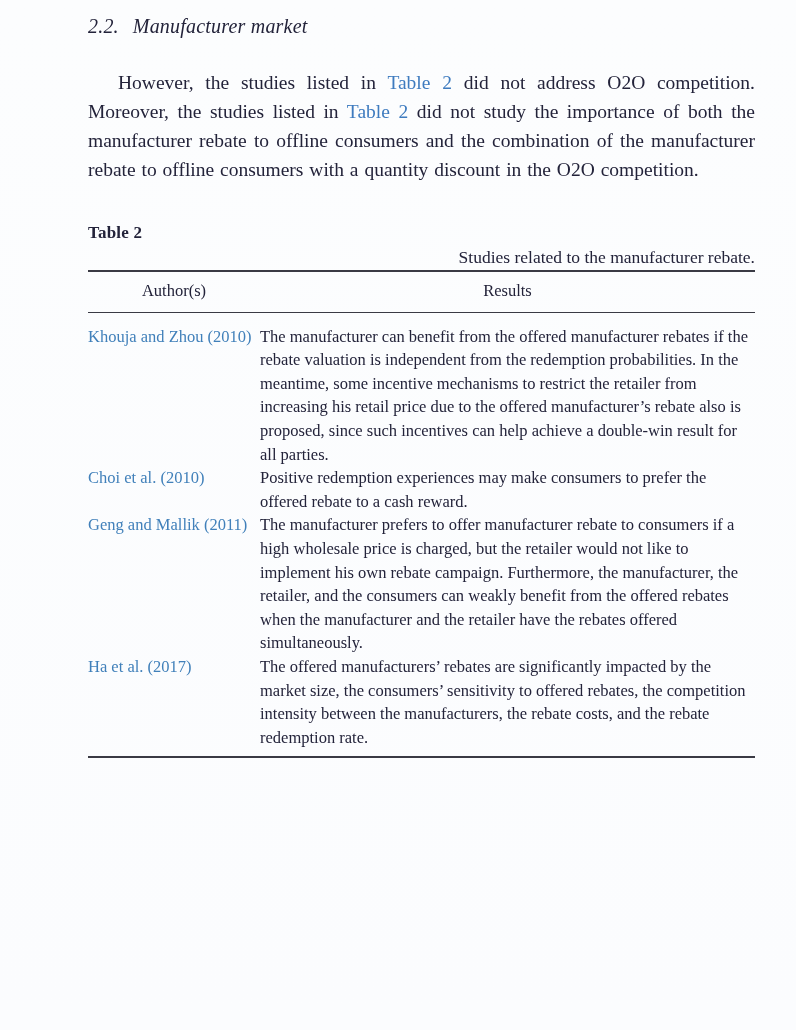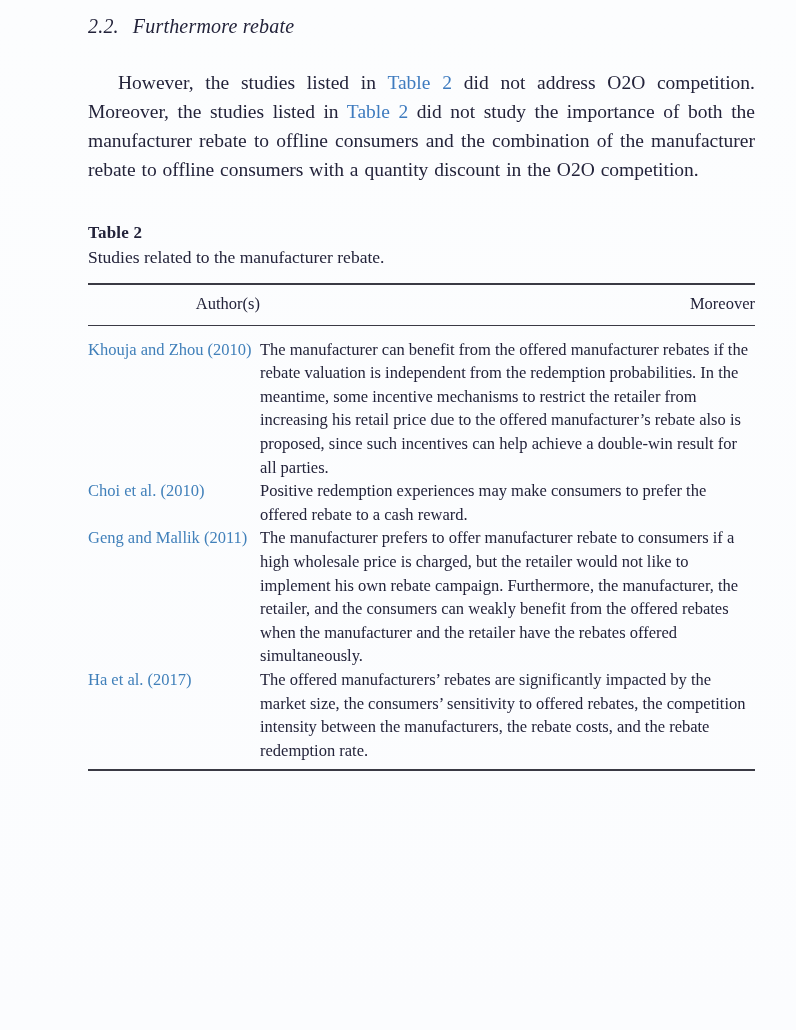--- a/index.html
+++ b/index.html
@@ -45,32 +45,33 @@
   .table-block { margin-top: 37px; }
   .tbl-label {
     font-size: 17px;
     font-weight: bold;
     line-height: 24px;
     letter-spacing: 0.2px;
   }
   .tbl-caption {
     font-size: 17.5px;
     line-height: 25px;
-    margin-bottom: 13px;
+    margin-bottom: 0;
+    text-align: right;
   }
   table.tbl {
     width: 100%;
     border-collapse: collapse;
     border-top: 2.5px solid #3a3a44;
     border-bottom: 2.5px solid #3a3a44;
     font-size: 16.5px;
     line-height: 23.6px;
   }
   table.tbl th {
-    text-align: right;
+    text-align: center;
     font-weight: normal;
     font-size: 16.5px;
     border-bottom: 1.5px solid #3a3a44;
     padding: 7px 0 9px 0;
   }
   th.col-author { width: 172px; padding-left: 12px; }
   table.tbl td {
     vertical-align: top;
     padding: 0;
   }
@@ -87,38 +88,38 @@
     padding-right: 8px;
   }
   td.cell-results { padding-right: 2px; }
 </style>
 </head>
 <body>
 
 <div class="page">
 
   <h2 class="heading">
-    <span class="h-num">2.2.</span><span class="h-title">Furthermore rebate</span>
+    <span class="h-num">2.2.</span><span class="h-title">Manufacturer market</span>
   </h2>
 
   <div class="body-text">
     <p class="para">
       <span>However, the studies listed in </span><a class="ref-link">Table 2</a><span> did not address O2O competition. Moreover, the studies listed in </span><a class="ref-link">Table 2</a><span> did not study the importance of both the manufacturer rebate to offline consumers and the combination of the manufacturer rebate to offline consumers with a quantity discount in the O2O competition.</span>
     </p>
   </div>
 
   <section class="table-block">
     <div class="tbl-label">Table 2</div>
     <div class="tbl-caption">Studies related to the manufacturer rebate.</div>
 
     <table class="tbl">
       <thead>
         <tr>
           <th class="col-author">Author(s)</th>
-          <th class="col-results">Moreover</th>
+          <th class="col-results">Results</th>
         </tr>
       </thead>
       <tbody>
         <tr>
           <td class="cell-author">
               <a class="author-link">Khouja and Zhou (2010)</a>
             </td>
           <td class="cell-results">The manufacturer can benefit from the offered manufacturer rebates if the rebate valuation is independent from the redemption probabilities. In the meantime, some incentive mechanisms to restrict the retailer from increasing his retail price due to the offered manufacturer’s rebate also is proposed, since such incentives can help achieve a double-win result for all parties.</td>
         </tr>
         <tr>

